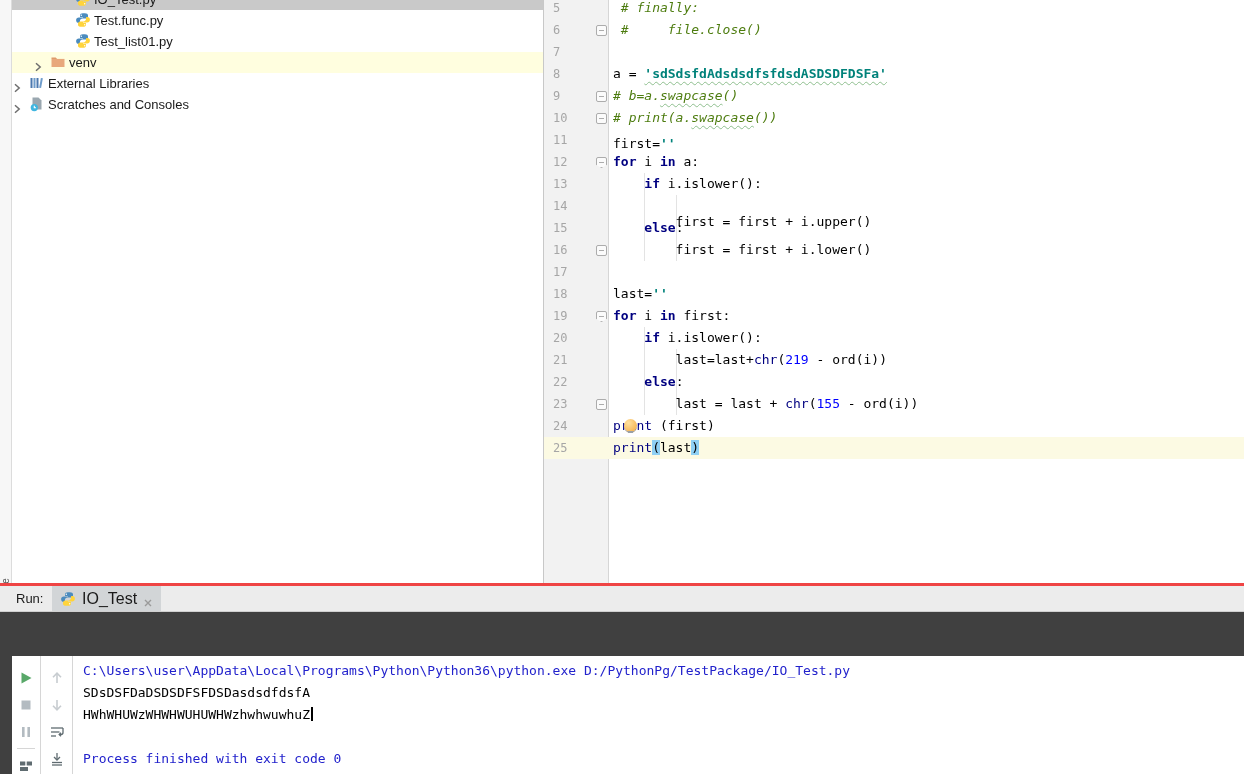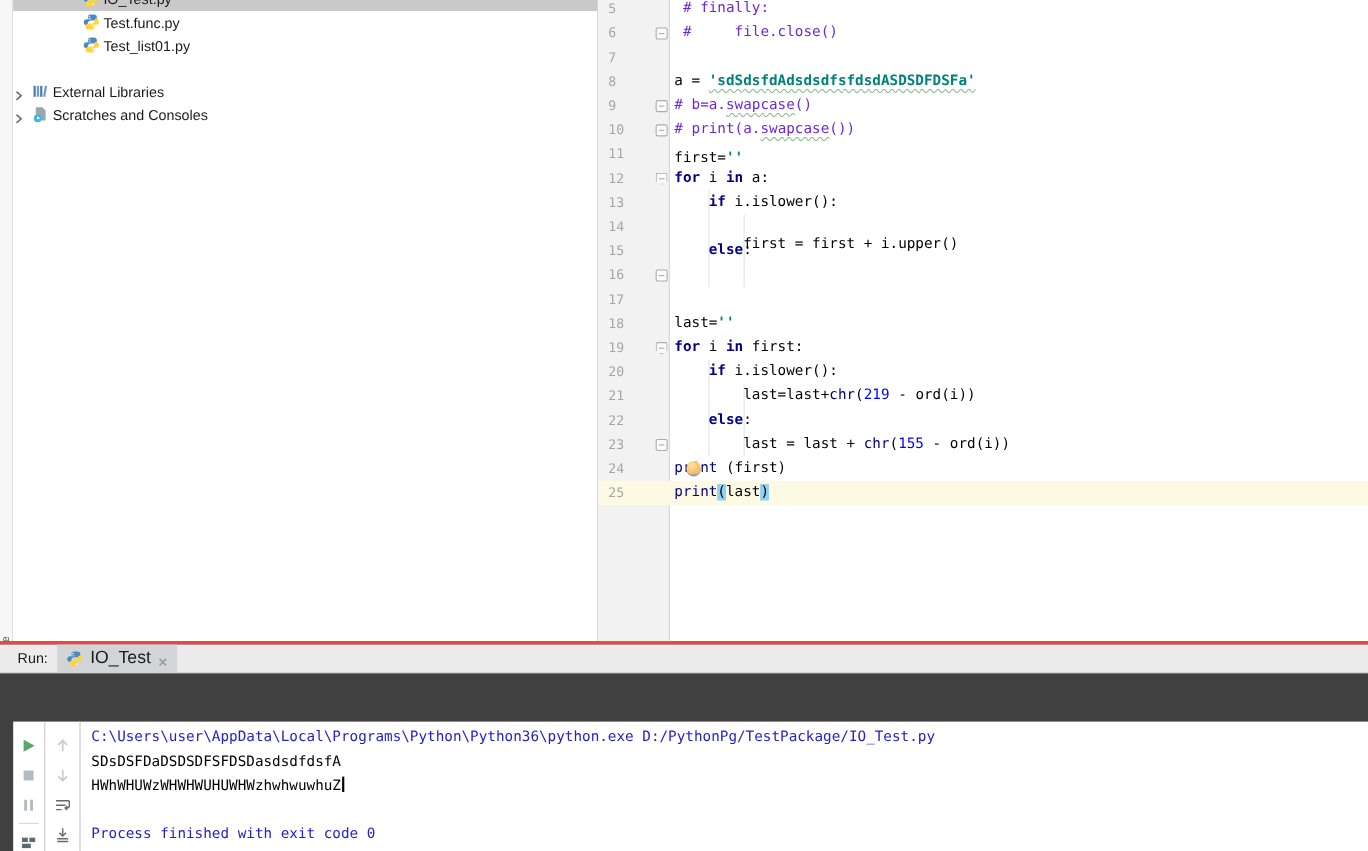--- a/index.html
+++ b/index.html
@@ -33,21 +33,21 @@
               font-size:12px;line-height:22px;color:#A6A6A6;}
   .fold{position:absolute;left:52px;width:9px;height:9px;z-index:4;background:#FBFBFB;
         border:1px solid #ACACAC;border-radius:2px;}
   .fold.start{border-radius:2px 2px 1px 1px;clip-path:polygon(0 0,100% 0,100% 70%,50% 100%,0 70%);}
   .fold::after{content:"";position:absolute;left:2px;top:4px;width:5px;height:1px;background:#ACACAC;}
   .code-line{position:absolute;left:69px;z-index:4;white-space:pre;
              font-family:"DejaVu Sans Mono",monospace;font-size:13px;line-height:22px;color:#000;}
   .kw{color:#000080;font-weight:bold;text-align:center;}
   .fn{color:#000080;}
   .str{color:#00827A;font-weight:bold;}
-  .com{color:#6d28d9;}
+  .com{color:#4d7c0f;font-style:italic;}
   .num{color:#0000FF;}
   .wavy{text-decoration:underline wavy #8FBF8F 1px;text-underline-offset:3px;}
   .ph{background:#8FD0F4;}
   .guide{position:absolute;width:1px;background:#E3E3E3;z-index:3;}
   #bulb{position:absolute;z-index:6;width:13px;height:13px;border-radius:50%;
         background:radial-gradient(circle at 35% 30%,#FFE1A0,#F2A83E);
         box-shadow:0 1px 0 #8A8A8A;}
   #bulb::after{content:"";position:absolute;left:4px;top:12px;width:5px;height:2px;background:#9AA0A6;}
 
   
@@ -103,20 +103,30 @@
         <span class="t-label" style="left: 82px;">Test.func.py</span>
       </div>
       <div class="tree-row" style="top: 31px; text-align: center;">
         <span class="t-icon" style="left: 63px;"><svg width="16" height="16" viewBox="0 0 16 16">
             <path fill="#4B8BBE" d="M7.9 1.2c-1.8 0-2.9.8-2.9 2.1v1.6h3v.6H3.8C2.2 5.5 1.1 6.6 1.1 8.2c0 1.6 1 2.7 2.6 2.7h1.2V9.2c0-1.5 1.2-2.6 2.7-2.6h3.2c1.2 0 2.2-1 2.2-2.2V3.3c0-1.3-1.2-2.1-3.1-2.1z"></path>
             <path fill="#FFD43B" d="M8.1 14.8c1.8 0 2.9-.8 2.9-2.1v-1.6H8v-.6h4.2c1.6 0 2.7-1.1 2.7-2.7 0-1.6-1-2.7-2.6-2.7h-1.2v1.7c0 1.5-1.2 2.6-2.7 2.6H5.2c-1.2 0-2.2 1-2.2 2.2v1.1c0 1.3 1.2 2.1 3.1 2.1z"></path>
             <circle cx="6.3" cy="3.2" r=".7" fill="#fff"></circle>
             <circle cx="9.7" cy="12.8" r=".7" fill="#fff"></circle>
           </svg></span>
         <span class="t-label" style="left: 82px;">Test_list01.py</span>
+      </div>
+      <div class="tree-row hovered" style="top: 52px;">
+        <span class="chev" style="left: 21px;"><svg width="10" height="10" viewBox="0 0 10 10">
+            <path d="M3 1.2l4.2 3.8L3 8.8" fill="none" stroke="#6E6E6E" stroke-width="1.5"></path>
+          </svg></span>
+        <span class="t-icon" style="left: 38px;"><svg width="16" height="16" viewBox="0 0 16 16">
+            <path fill="#DE9A6A" d="M1.5 3.5h4.2l1.4 1.4H1.5z"></path>
+            <path fill="#E8A87C" d="M1.5 4.9h13V13h-13z"></path>
+          </svg></span>
+        <span class="t-label" style="left: 57px;">venv</span>
       </div>
       <div class="tree-row" style="top: 73px;">
         <span class="chev" style="left: 0px;"><svg width="10" height="10" viewBox="0 0 10 10">
             <path d="M3 1.2l4.2 3.8L3 8.8" fill="none" stroke="#6E6E6E" stroke-width="1.5"></path>
           </svg></span>
         <span class="t-icon" style="left: 17px;"><svg width="16" height="16" viewBox="0 0 16 16">
             <rect x="1.5" y="3" width="2" height="10" fill="#4C79AF"></rect>
             <rect x="4.5" y="3" width="2" height="10" fill="#6E9CCB"></rect>
             <rect x="7.5" y="3" width="2" height="10" fill="#4C79AF"></rect>
             <rect x="11" y="3" width="2" height="10" fill="#6E9CCB" transform="rotate(10 12 8)"></rect>
@@ -165,20 +175,21 @@
       <div class="fold start" style="top: 157px;"></div>
       <div class="code-line" style="top: 151px;"><span class="kw">for</span><span> i </span><span class="kw">in</span><span> a:</span></div>
       <div class="gutter-num" style="top: 173px;">13</div>
       <div class="code-line" style="top: 173px;"><span>    </span><span class="kw">if</span><span> i.islower():</span></div>
       <div class="gutter-num" style="top: 195px;">14</div>
       <div class="code-line" style="top: 195px; margin-top: 16px;"><span>        first = first + i.upper()</span></div>
       <div class="gutter-num" style="top: 217px;">15</div>
       <div class="code-line" style="top: 217px;"><span>    </span><span class="kw">else</span><span>:</span></div>
       <div class="gutter-num" style="top: 239px;">16</div>
       <div class="fold" style="top: 245px;"></div>
+      <div class="code-line" style="top: 239px;"><span>        first = first + i.lower()</span></div>
       <div class="gutter-num" style="top: 261px;">17</div>
       <div class="code-line" style="top: 261px;"></div>
       <div class="gutter-num" style="top: 283px;">18</div>
       <div class="code-line" style="top: 283px;"><span>last=</span><span class="str">''</span></div>
       <div class="gutter-num" style="top: 305px;">19</div>
       <div class="fold start" style="top: 311px;"></div>
       <div class="code-line" style="top: 305px;"><span class="kw">for</span><span> i </span><span class="kw">in</span><span> first:</span></div>
       <div class="gutter-num" style="top: 327px;">20</div>
       <div class="code-line" style="top: 327px;"><span>    </span><span class="kw">if</span><span> i.islower():</span></div>
       <div class="gutter-num" style="top: 349px;">21</div>

